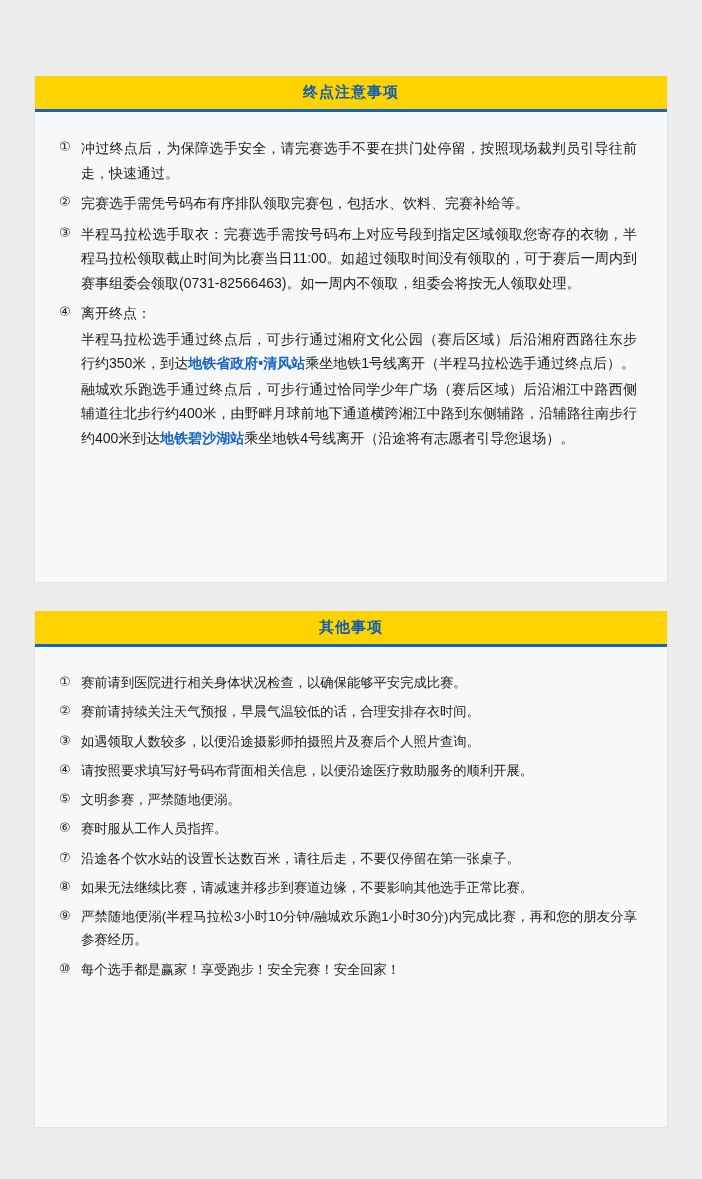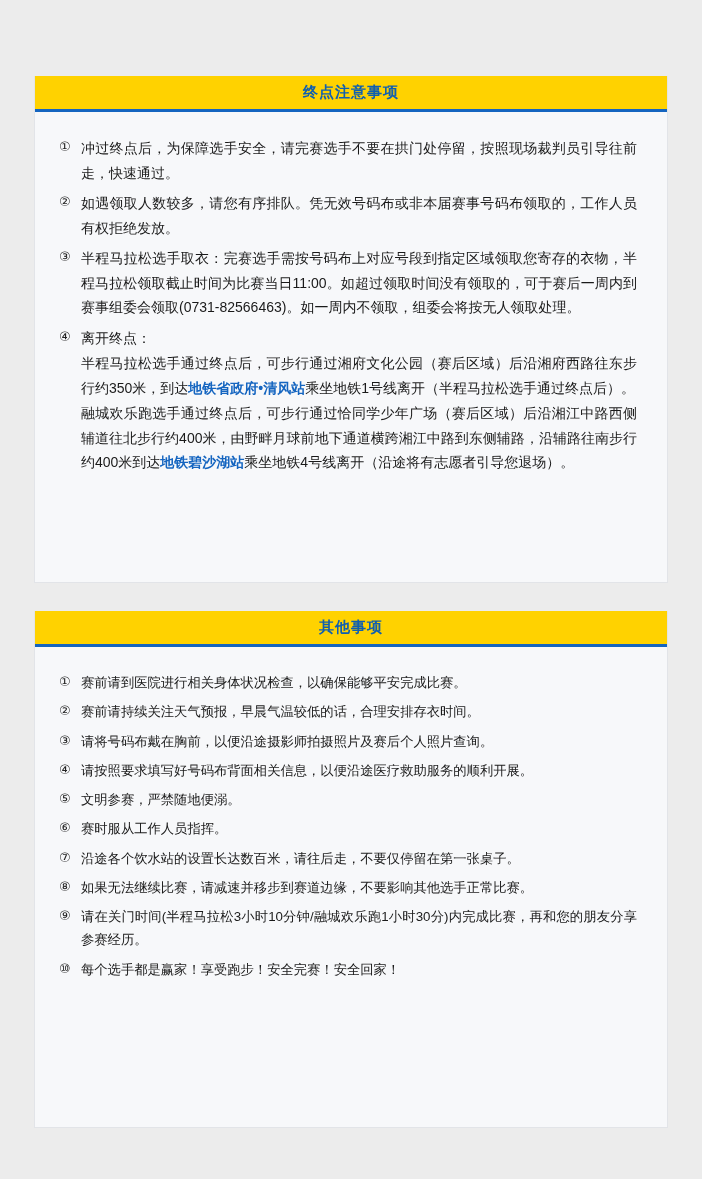--- a/index.html
+++ b/index.html
@@ -102,21 +102,21 @@
         <li>
           <span class="marker">①</span>
           <span class="item-text">
             <p class="para">冲过终点后，为保障选手安全，请完赛选手不要在拱门处停留，按照现场裁判员引导往前走，快速通过。</p>
           </span>
         </li>
 
         <li>
           <span class="marker">②</span>
           <span class="item-text">
-            <p class="para">如遇领取人数较多，请您有序排队。凭无效号码布或非本届赛事号码布领取的，工作人员有权拒绝发放。</p>
+            <p class="para">完赛选手需凭号码布有序排队领取完赛包，包括水、饮料、完赛补给等。</p>
           </span>
         </li>
 
         <li>
           <span class="marker">③</span>
           <span class="item-text">
             <p class="para">半程马拉松选手取衣：完赛选手需按号码布上对应号段到指定区域领取您寄存的衣物，半程马拉松领取截止时间为比赛当日11:00。如超过领取时间没有领取的，可于赛后一周内到赛事组委会领取(0731-82566463)。如一周内不领取，组委会将按无人领取处理。</p>
           </span>
         </li>
 
@@ -149,21 +149,21 @@
         <li>
           <span class="marker">①</span>
           <span class="item-text">赛前请到医院进行相关身体状况检查，以确保能够平安完成比赛。</span>
         </li>
         <li>
           <span class="marker">②</span>
           <span class="item-text">赛前请持续关注天气预报，早晨气温较低的话，合理安排存衣时间。</span>
         </li>
         <li>
           <span class="marker">③</span>
-          <span class="item-text">请将号码布戴在胸前，以便沿途摄影师拍摄照片及赛后个人照片查询。</span>
+          <span class="item-text">如遇领取人数较多，以便沿途摄影师拍摄照片及赛后个人照片查询。</span>
         </li>
         <li>
           <span class="marker">④</span>
           <span class="item-text">请按照要求填写好号码布背面相关信息，以便沿途医疗救助服务的顺利开展。</span>
         </li>
         <li>
           <span class="marker">⑤</span>
           <span class="item-text">文明参赛，严禁随地便溺。</span>
         </li>
         <li>
@@ -173,21 +173,21 @@
         <li>
           <span class="marker">⑦</span>
           <span class="item-text">沿途各个饮水站的设置长达数百米，请往后走，不要仅停留在第一张桌子。</span>
         </li>
         <li>
           <span class="marker">⑧</span>
           <span class="item-text">如果无法继续比赛，请减速并移步到赛道边缘，不要影响其他选手正常比赛。</span>
         </li>
         <li>
           <span class="marker">⑨</span>
-          <span class="item-text">请在关门时间(半程马拉松3小时10分钟/融城欢乐跑1小时30分)内完成比赛，再和您的朋友分享参赛经历。</span>
+          <span class="item-text">严禁随地便溺(半程马拉松3小时10分钟/融城欢乐跑1小时30分)内完成比赛，再和您的朋友分享参赛经历。</span>
         </li>
         <li>
           <span class="marker">⑩</span>
           <span class="item-text">每个选手都是赢家！享受跑步！安全完赛！安全回家！</span>
         </li>
 
       </ol>
     </div>
   </div>
 

